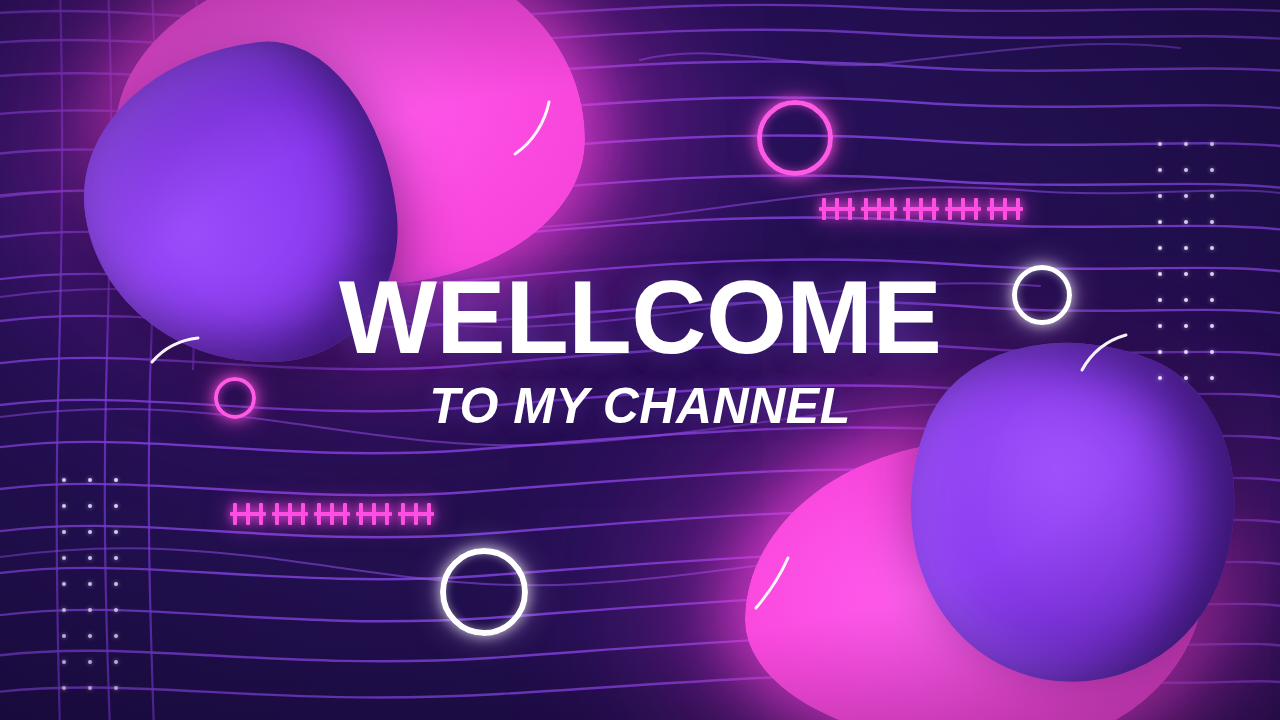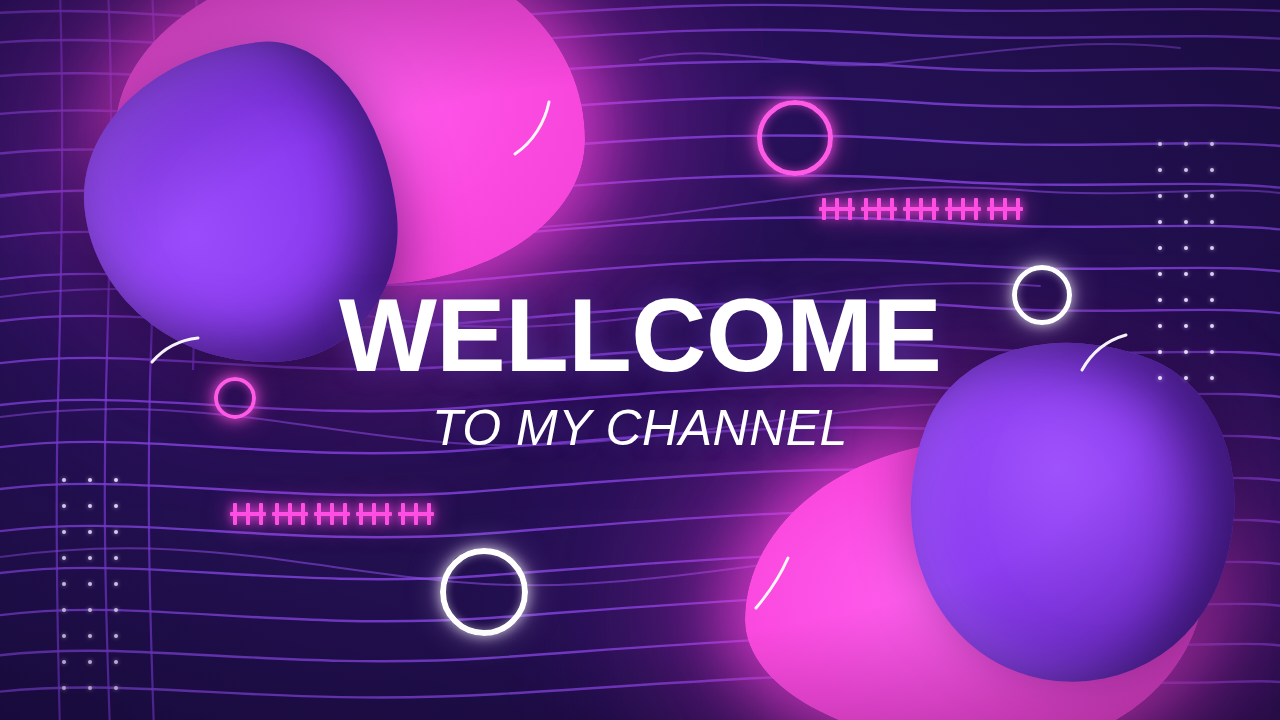--- a/index.html
+++ b/index.html
@@ -151,36 +151,36 @@
 
   
   #text-block {
     position: absolute;
     left: 0; right: 0;
     top: 268px;
     text-align: center;
     z-index: 40;
   }
   #title {
-    margin: 18px;
+    margin: 0;
     color: #ffffff;
     font-size: 104px;
     line-height: 0.95;
     font-weight: 700;
     letter-spacing: -0.5px;
     word-spacing: 2px;
     transform: scaleX(1.0);
     text-shadow: 0 0 26px rgba(150,90,255,0.45), 0 4px 18px rgba(20,5,55,0.55);
   }
   #subtitle {
     margin: 14px 0 0 0;
     color: #ffffff;
     font-size: 50px;
     line-height: 1;
-    font-weight: 400;
+    font-weight: 700;
     font-style: italic;
     letter-spacing: 0.5px;
     text-shadow: 0 0 20px rgba(150,90,255,0.40), 0 3px 12px rgba(20,5,55,0.55);
   }
 </style>
 </head>
 <body>
 
 <div id="stage">
 

